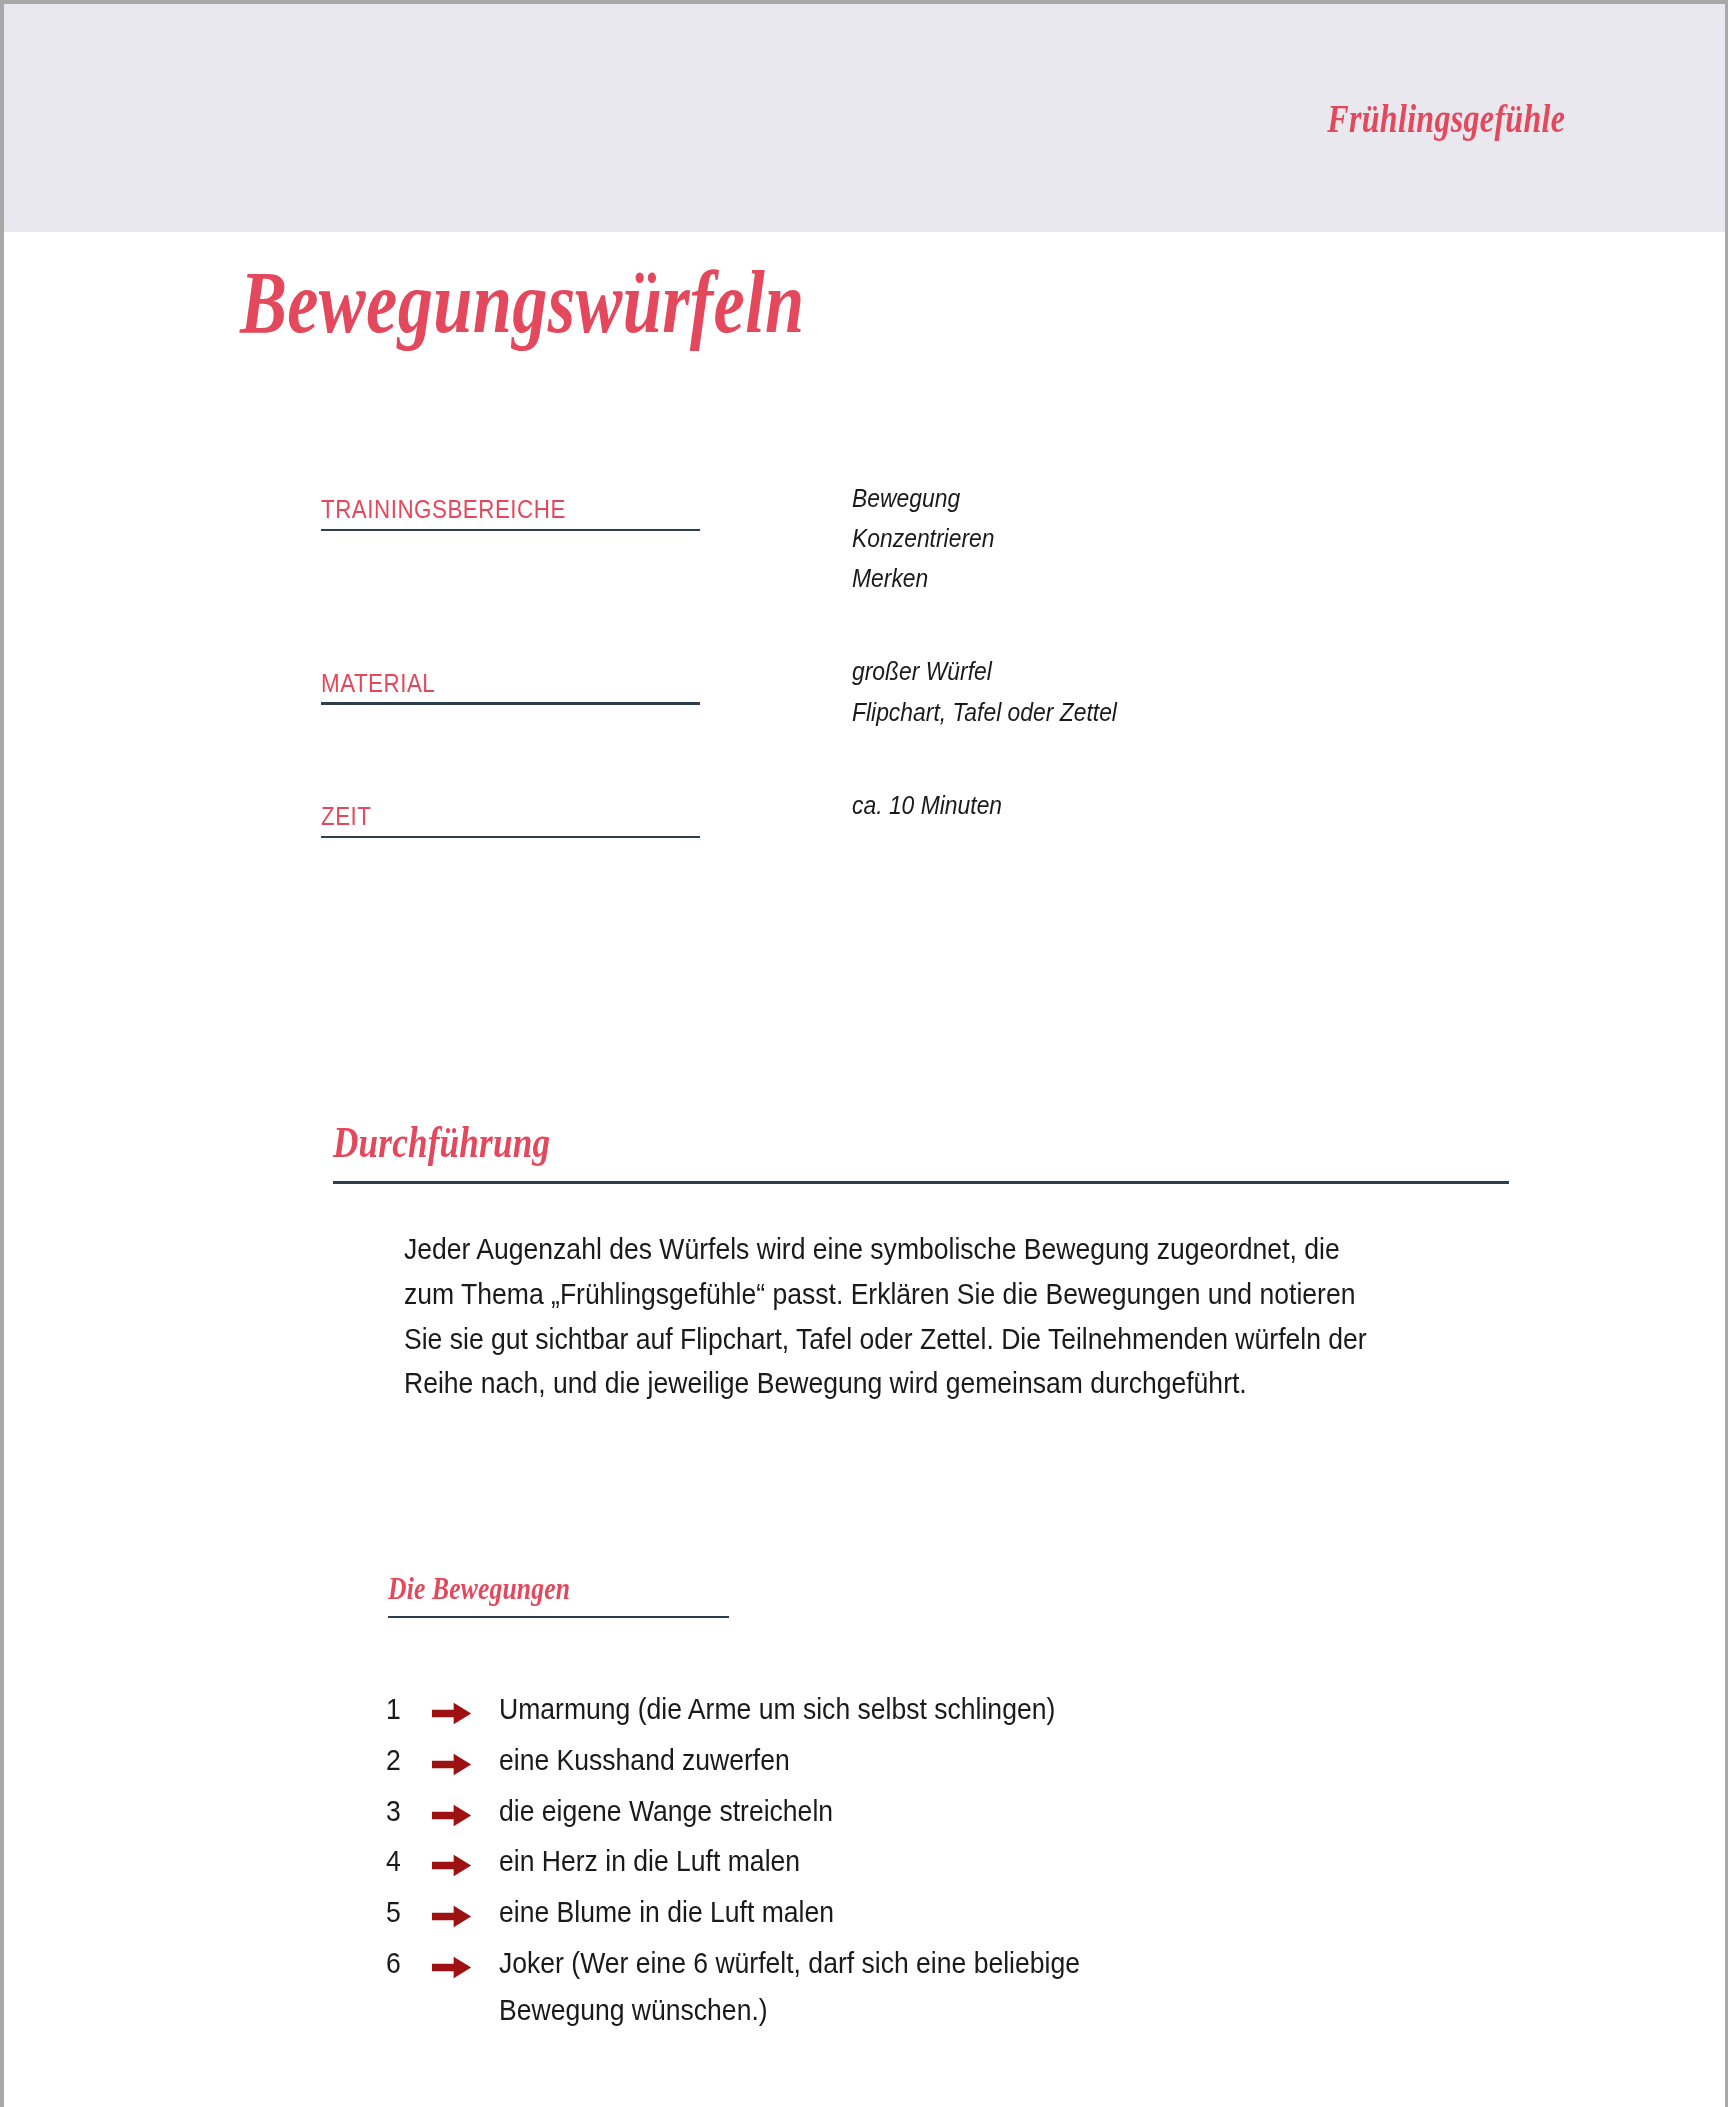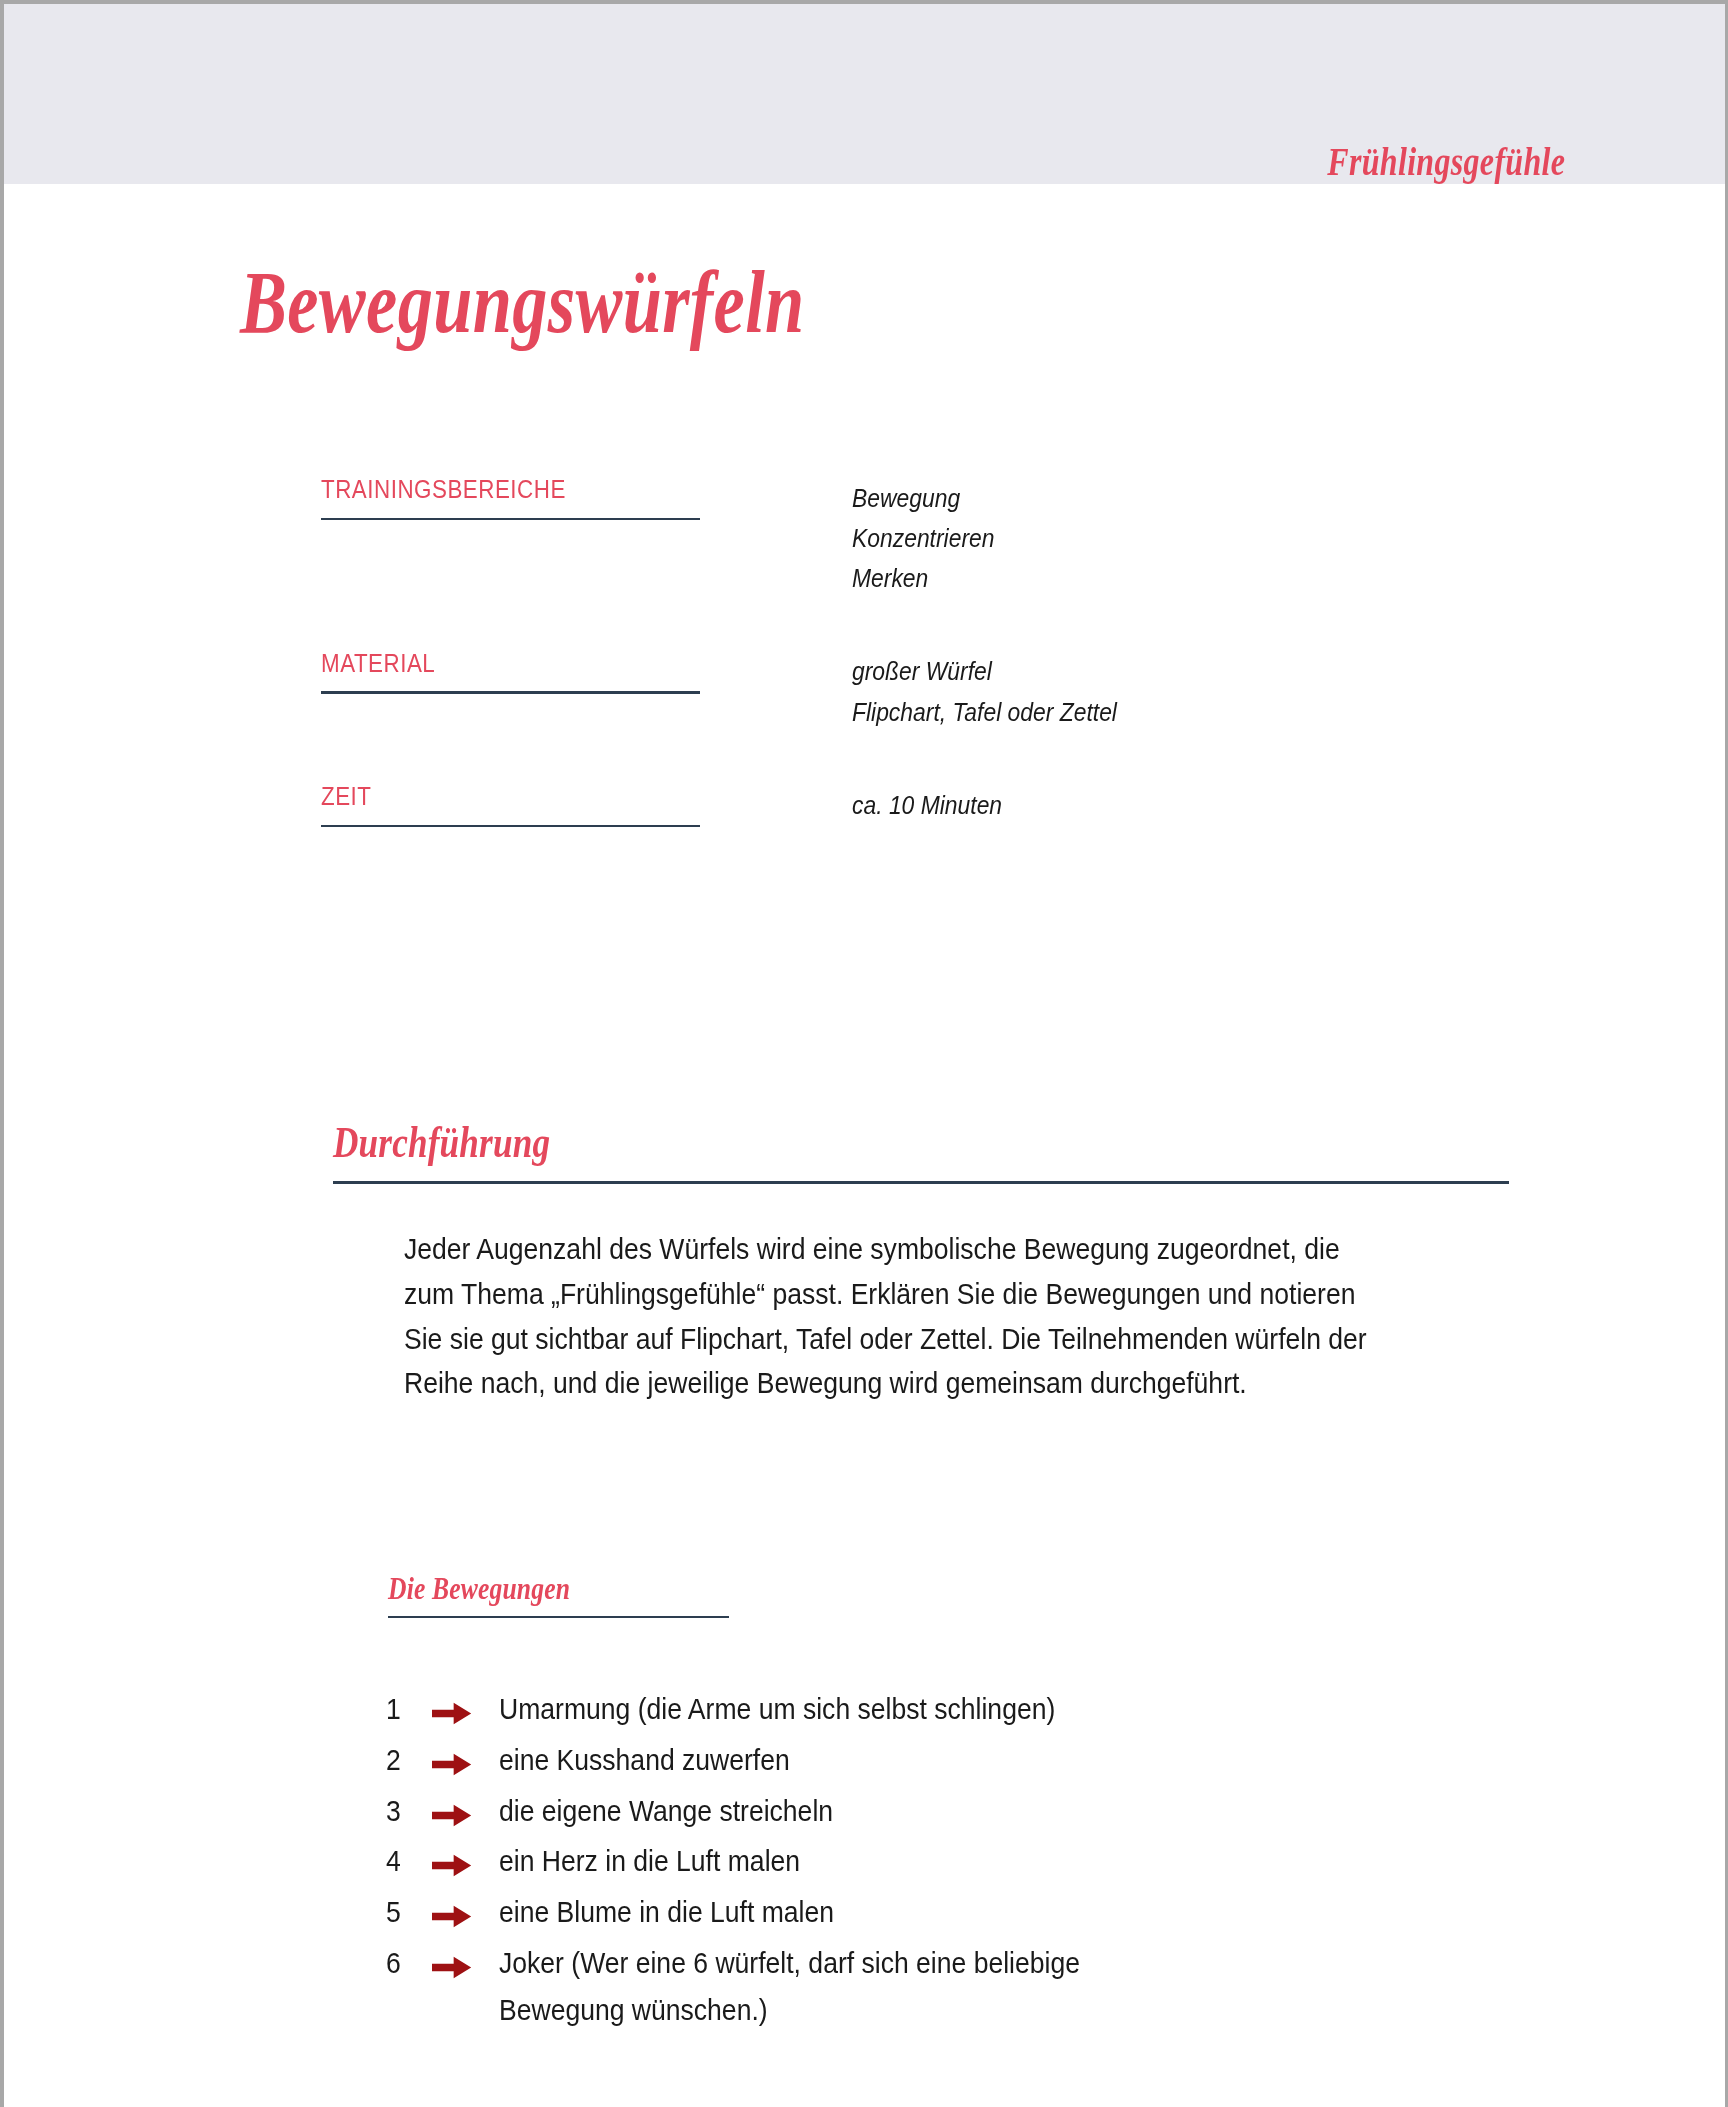--- a/index.html
+++ b/index.html
@@ -23,24 +23,24 @@
     border: 4.6px solid #a8a8a8;
     overflow: hidden;
   }
 
   
   .header-band {
     position: absolute;
     left: 0;
     top: 0;
     right: 0;
-    height: 180px;
+    height: 228px;
     background: #e8e8ee;
     display: flex;
-    align-items: flex-end;
+    align-items: center;
     justify-content: flex-end;
   }
   .running-head {
     color: #e4485c;
     font-family: "Liberation Serif", serif;
     font-style: italic;
     font-weight: 700;
     font-size: 39px;
     letter-spacing: 0.4px;
     transform: scaleX(0.82);
@@ -76,21 +76,22 @@
   .meta-row {
     position: relative;
     display: flex;
     align-items: flex-start;
     margin-bottom: 51px;
   }
   .meta-label-cell {
     width: 428px;
     flex: 0 0 428px;
     position: relative;
-    padding-bottom: 18px;
+    padding-bottom: 9px;
+    margin-top: 20px;
   }
   .meta-label {
     color: #e4485c;
     font-family: "Liberation Sans", sans-serif;
     font-weight: 400;
     font-size: 26px;
     letter-spacing: 0.6px;
     transform: scaleX(0.86);
     transform-origin: left top;
     display: block;

